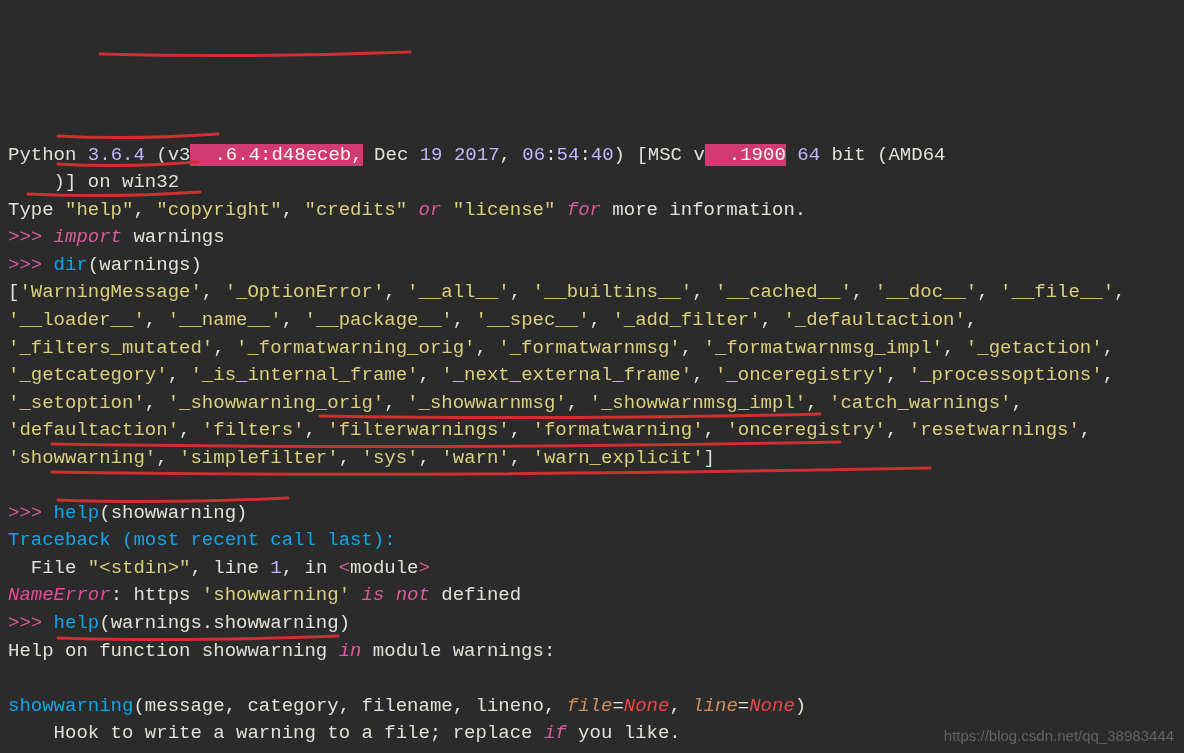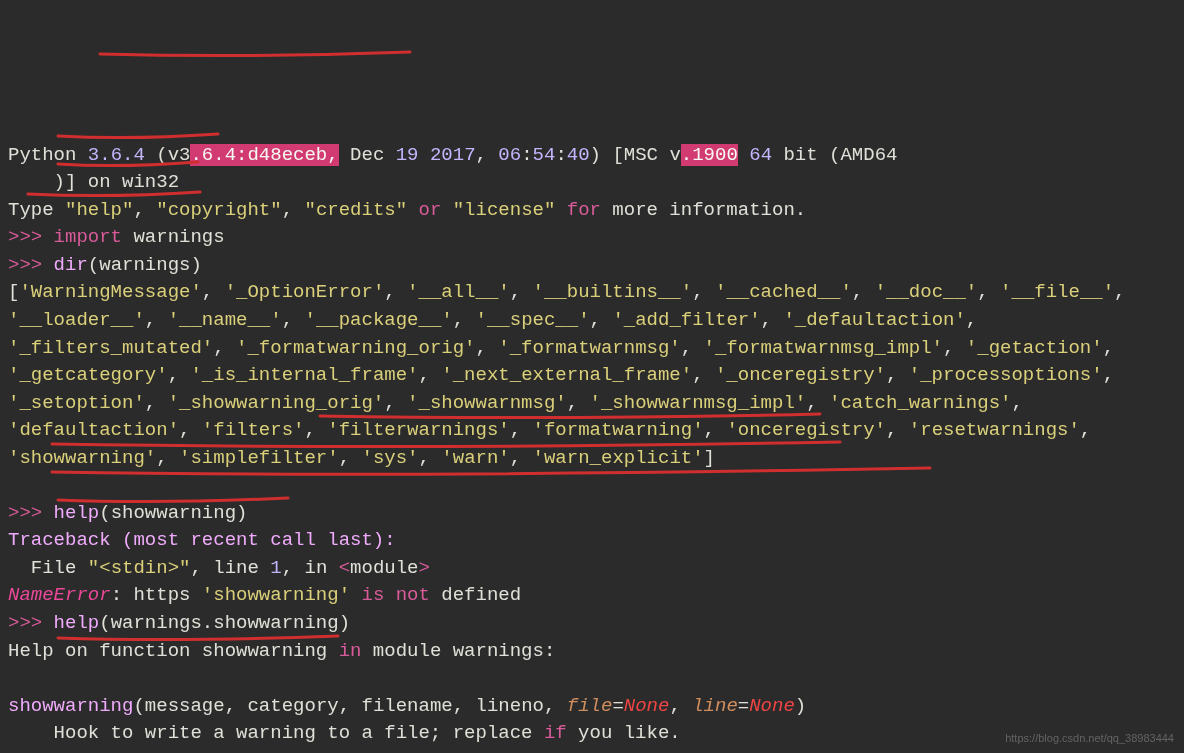--- a/index.html
+++ b/index.html
@@ -13,38 +13,38 @@
     white-space: pre-wrap;
     word-wrap: break-word;
     position: relative;
     width: 1184px;
     height: 753px;
     overflow: hidden;
   }
   .term { position: relative; }
   .w { color: #e0e0d8; }       
   .y { color: #dbd07a; }       
-  .p { color: #d95b9a; }       
+  .p { color: #d95b9a; font-style: italic; }       
   .n { color: #c4b5fd; }       
-  .b { color: #f0abfc; }       
+  .b { color: #0ea5e9; }       
   .c { color: #ec4899; }       
   .oi{ color: #d08e5e; font-style: italic; }
   .ni{ color: #ef4444; font-style: italic; }
-  .hl { background: #d13b72; color: #f8f8f2; }  
+  .hl { background: #d13b72; color: #f8f8f2; padding-left: 24px; }  
   .prompt { color: #d95b9a; }
   .annot {
     position: absolute;
     pointer-events: none;
   }
   .annot svg { overflow: visible; }
   .watermark {
     position: absolute;
     bottom: 6px;
     right: 10px;
-    font-size: 11px;
+    font-size: 15px;
     color: rgba(200,200,200,0.35);
     font-family: Arial, sans-serif;
   }
 </style>
 </head>
 <body>
 
 
 
 <div class="term">

